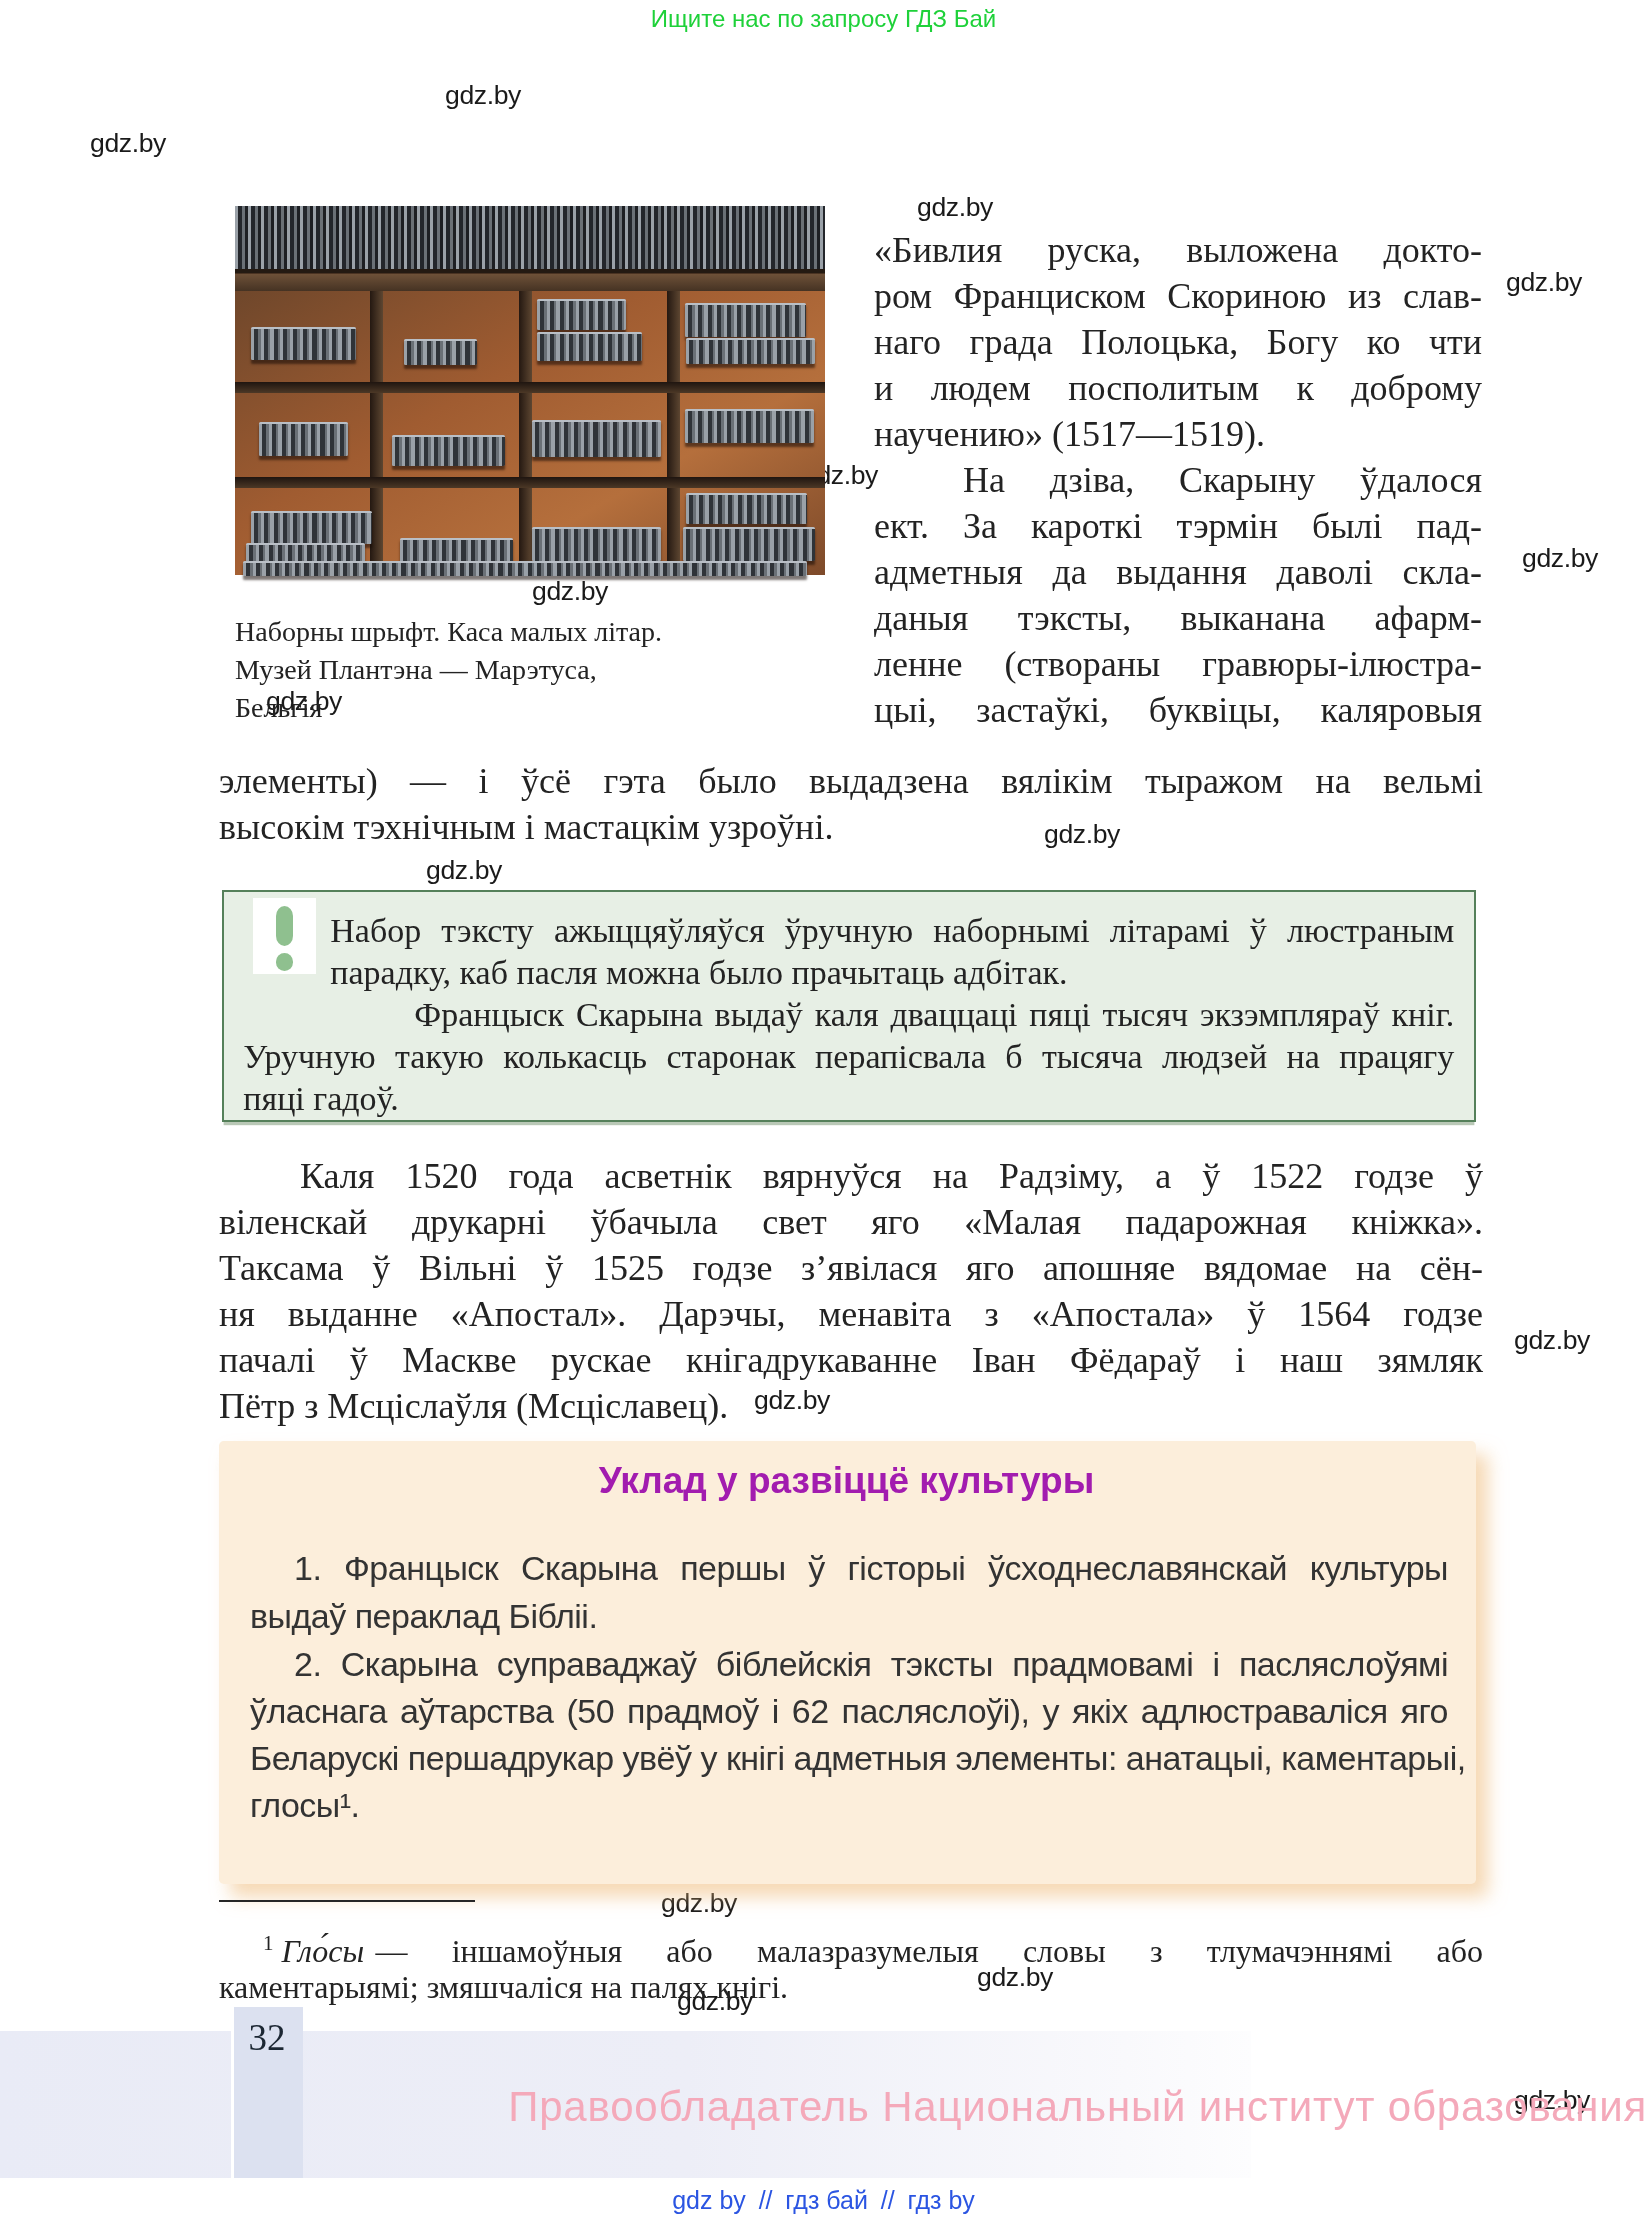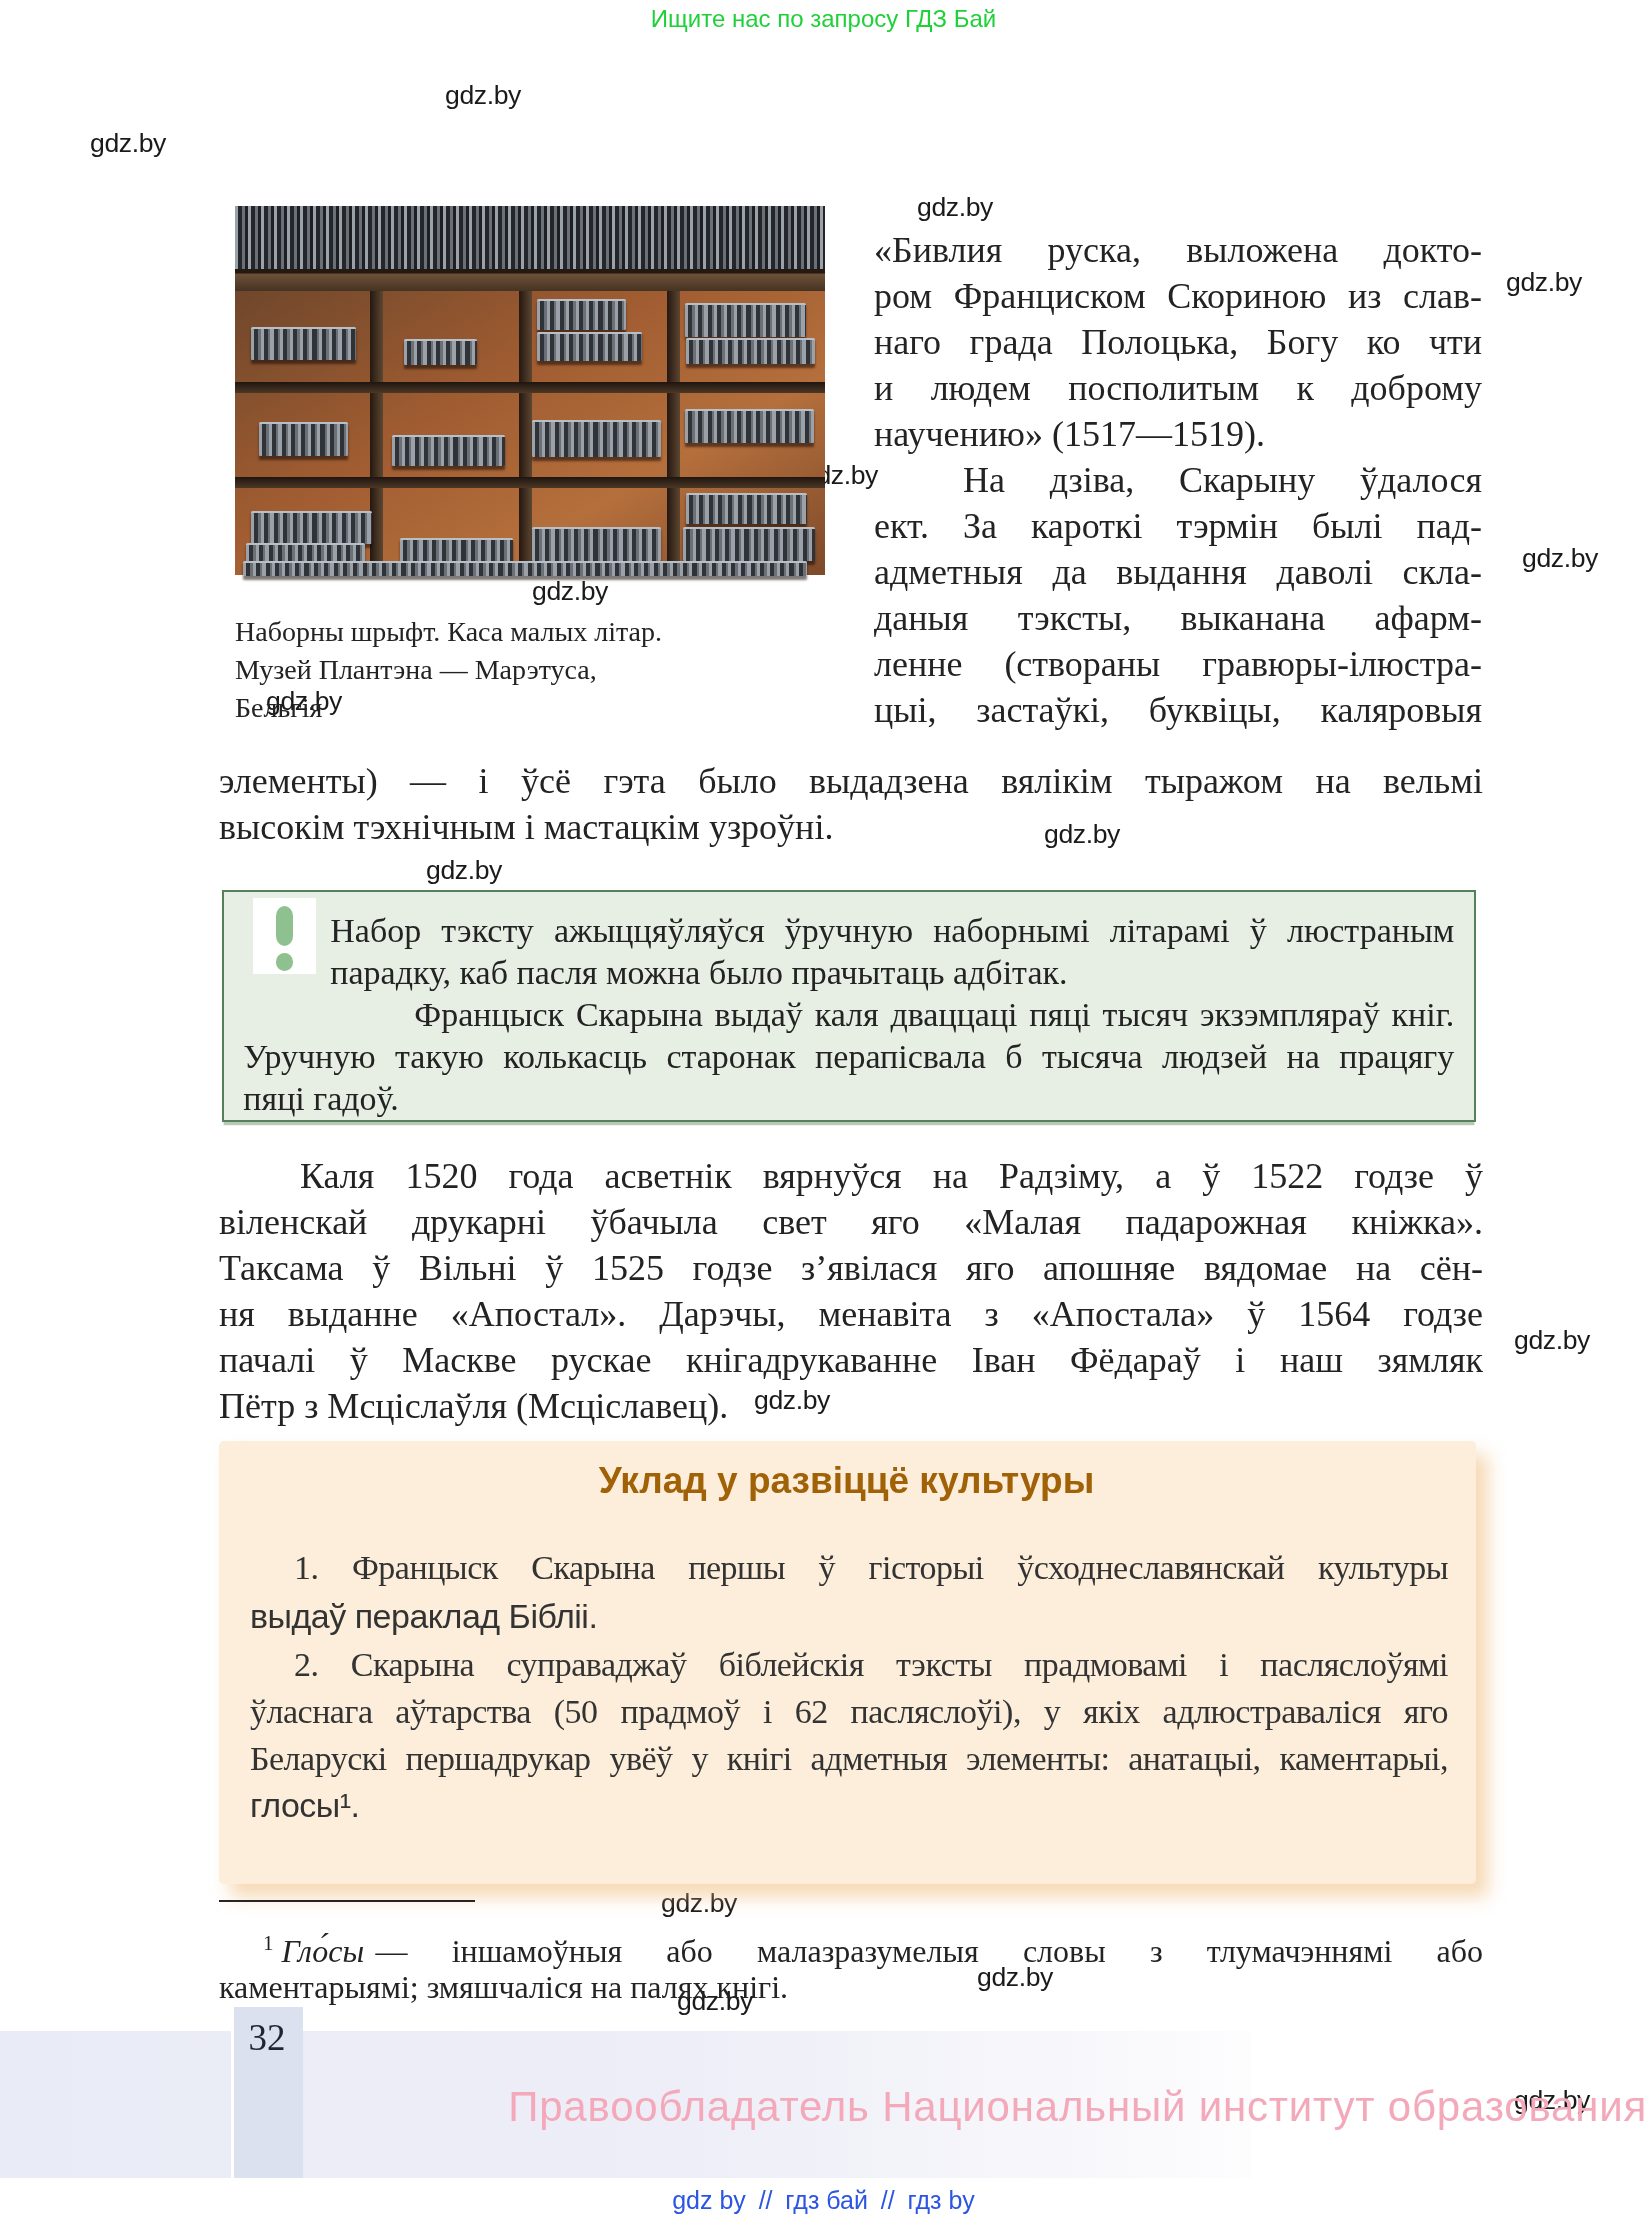--- a/index.html
+++ b/index.html
@@ -1,21 +1,21 @@
 <!DOCTYPE html>
 <html style="--accent_green: #1ed139; --box_green_bg: #e7efe5; --box_green_border: #55805a; --icon_green: #8fc08f; --box_orange_bg: #fceedb; --pink: #f4a9ba; --link_blue: #2b55e2; --strip_blue: #dce1f0;font-size:13px"><head>
 <meta charset="utf-8">
 <style>
   html,body{margin:0;padding:0;background:#ffffff;}
   #page{position:relative;width:1647px;height:2216px;background:#fff;overflow:hidden;
         font-family:"Liberation Serif","DejaVu Serif",serif;color:#232323;}
 
   
   .tl{white-space:nowrap;}
-  .jl{text-align:justify;text-align-last:justify;font-family:Liberation Serif, serif;}
+  .jl{text-align:justify;text-align-last:justify;}
   .nl{text-align:left;text-align-last:left;}
   .lh57 .tl{height:46px;line-height:46px;font-size:36px;}
   .lh52 .tl{height:42px;line-height:42px;font-size:34px;}
   .lh58 .tl{height:47px;line-height:47px;font-size:34px;letter-spacing:-0.5px;}
   .lh60 .tl{height:48px;line-height:48px;font-size:34px;letter-spacing:-0.5px;}
   .cap .tl{height:38px;line-height:38px;font-size:28px;text-align:center;}
 
   
   .wmk{position:absolute;font-family:"Liberation Sans","DejaVu Sans",sans-serif;
        font-size:26.6px;line-height:29px;color:#1a1a1a;letter-spacing:-0.4px;}
@@ -61,21 +61,21 @@
            background:var(--icon_green,#8fc08f);}
   #bangdot{position:absolute;left:22.6px;top:55px;width:17.7px;height:17.7px;border-radius:50%;
            background:var(--icon_green,#8fc08f);}
 
   
   #culturebox{position:absolute;left:219px;top:1441px;width:1257px;height:443px;
               box-sizing:border-box;background:var(--box_orange_bg,#fceedb);border-radius:4.8px;
               box-shadow:11.3px 13px 17.7px rgba(238,186,120,.55);
               font-family:"Liberation Sans","DejaVu Sans",sans-serif;color:#333;}
   #cb-title{position:absolute;left:0;top:19.3px;width:1255px;text-align:center;
-            font-size:37px;font-weight:bold;color:#a16207;}
+            font-size:37px;font-weight:bold;color:#a21caf;}
   #cb-p1{position:absolute;left:31px;top:103px;width:1198px;}
   #cb-p2{position:absolute;left:31px;top:200px;width:1198px;}
 
   
   #fnsep{position:absolute;left:219px;top:1900px;width:256px;height:2.4px;background:#262626;}
   #footnote{position:absolute;left:219px;top:1921px;width:1264px;}
   #footnote .fl1{height:44px;line-height:44px;font-size:32px;text-indent:44px;}
   .sup{font-size:21px;vertical-align:super;margin-right:8px;}
   .fn-term{font-style:italic;margin-right:11.3px;margin-top:8px;}
 

